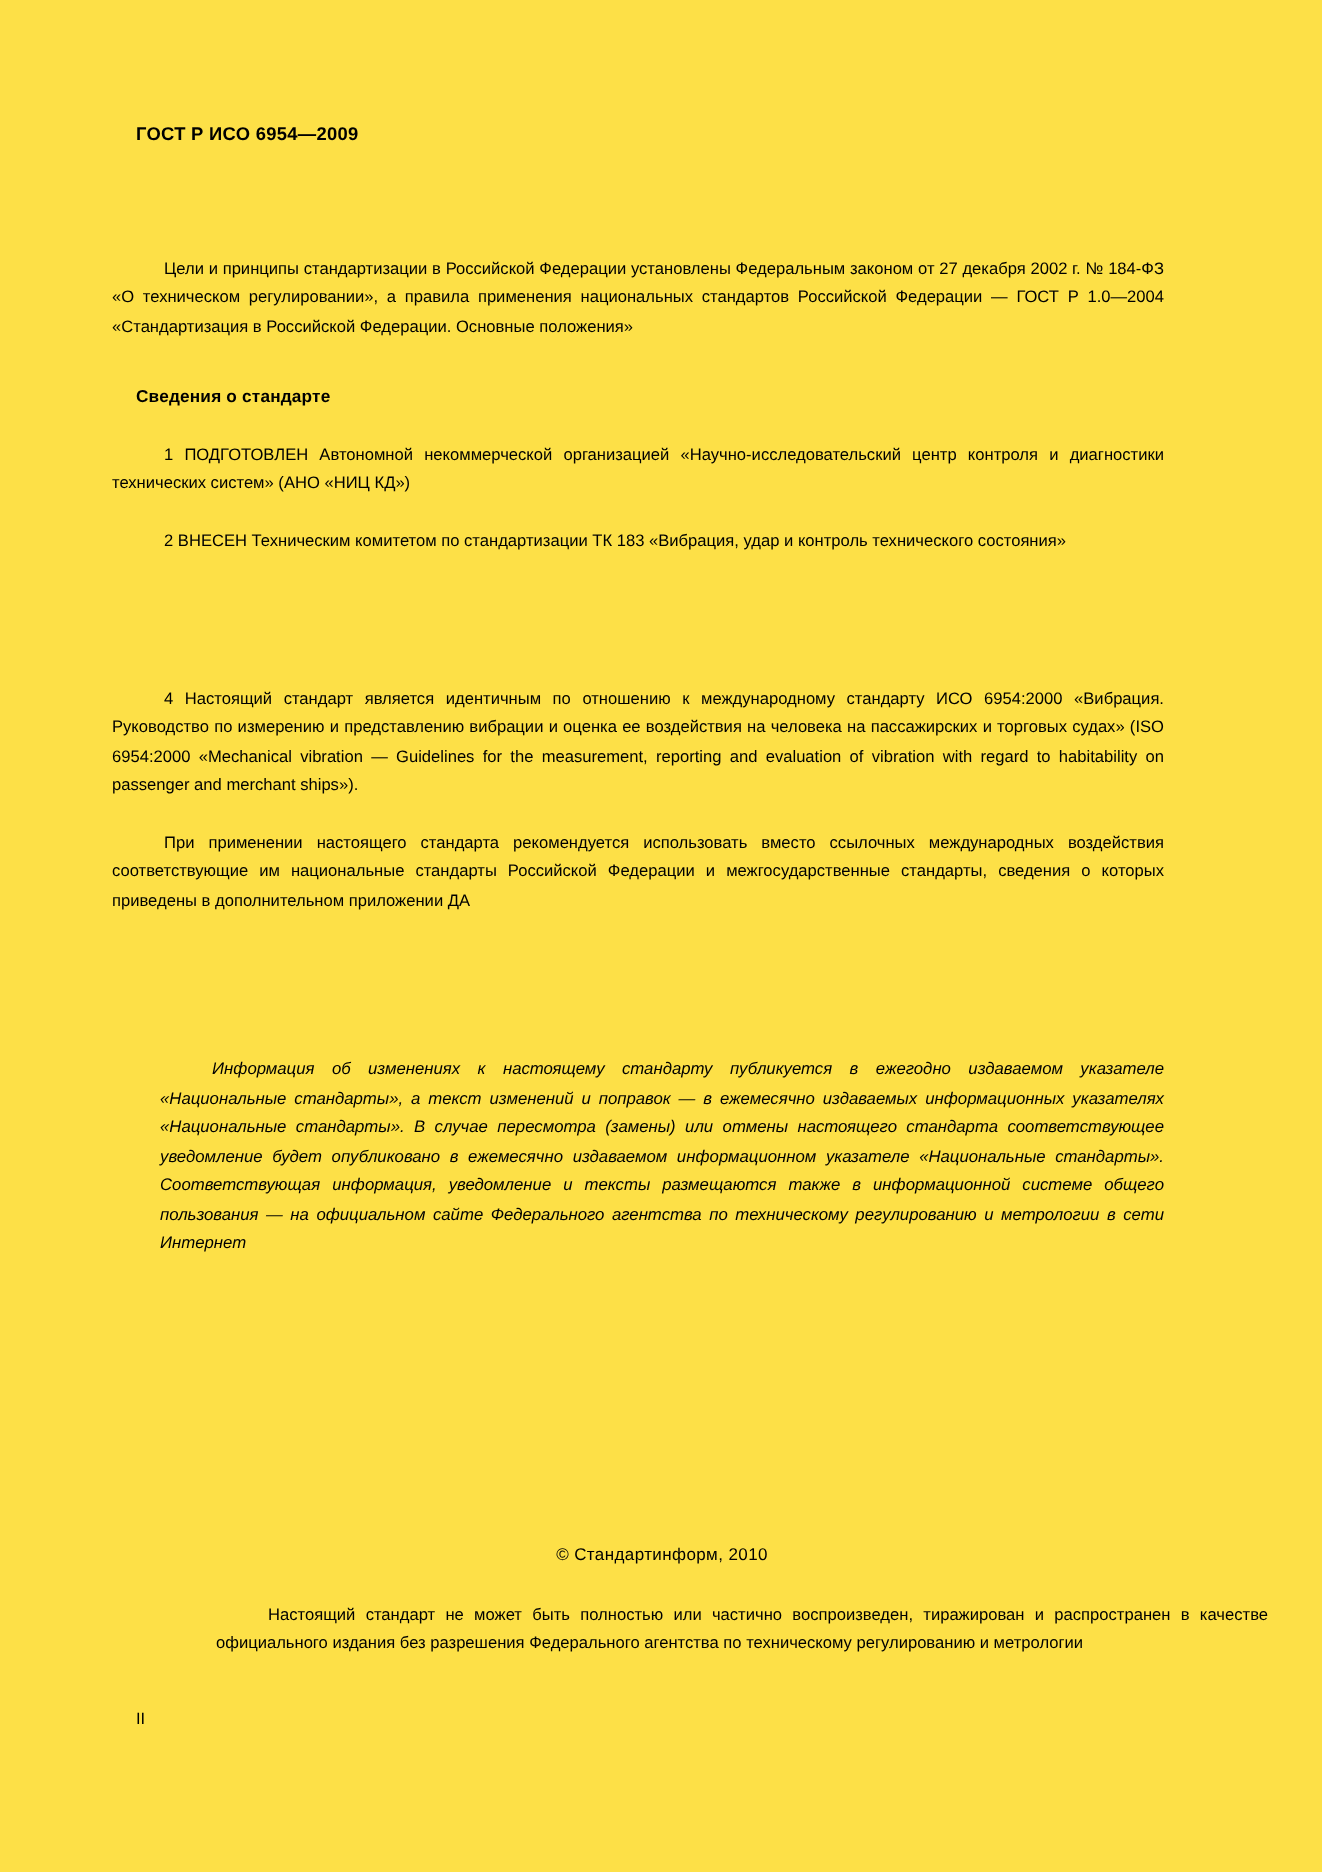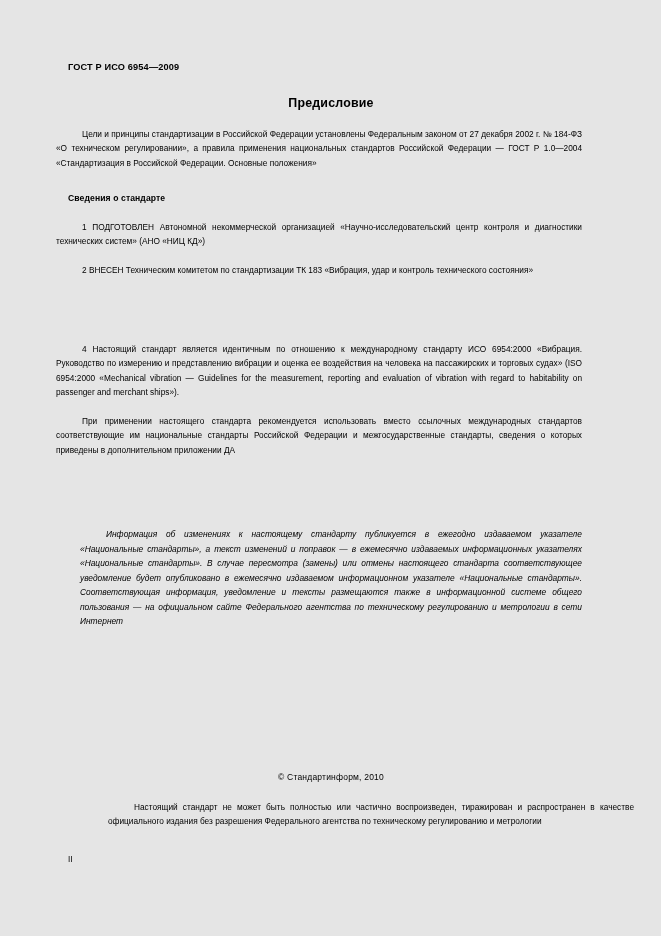--- a/index.html
+++ b/index.html
@@ -8,21 +8,21 @@
     background: #ffffff;
   }
   body {
     font-family: "Liberation Sans", sans-serif;
     color: #000000;
   }
   .page {
     position: relative;
     width: 661px;
     height: 936px;
-    background: #e5e5e5;
+    background: #fde047;
     overflow: hidden;
     box-sizing: border-box;
   }
 
   .doc-header {
     position: absolute;
     left: 68px;
     top: 62px;
     font-size: 9.2px;
     font-weight: bold;
@@ -120,21 +120,20 @@
   .italic-block p:last-child,
   .footer-note p:last-child { }
 </style>
 </head>
 <body>
 
 <div class="page">
 
   <div class="doc-header">ГОСТ Р ИСО 6954—2009</div>
 
-  <div class="doc-title">Предисловие</div>
 
   <div class="body-block" style="top:127px;">
     <p class="indent">Цели и принципы стандартизации в Российской Федерации установлены Федеральным законом от 27 декабря 2002 г. № 184-ФЗ «О техническом регулировании», а правила применения национальных стандартов Российской Федерации — ГОСТ Р 1.0—2004 «Стандартизация в Российской Федерации. Основные положения»</p>
   </div>
 
   <div class="section-head" style="top:191px;">Сведения о стандарте</div>
 
   <div class="body-block" style="top:220px;">
     <p class="indent">1  ПОДГОТОВЛЕН Автономной некоммерческой организацией «Научно-исследовательский центр контроля и диагностики технических систем» (АНО «НИЦ КД»)</p>
   </div>
@@ -142,21 +141,21 @@
   <div class="body-block" style="top:263px;">
     <p class="indent">2  ВНЕСЕН  Техническим комитетом по стандартизации ТК 183 «Вибрация, удар и контроль технического состояния»</p>
   </div>
 
 
   <div class="body-block" style="top:342px;">
     <p class="indent">4 Настоящий стандарт является идентичным по отношению к международному стандарту ИСО 6954:2000 «Вибрация. Руководство по измерению и представлению вибрации и оценка ее воздействия на человека на пассажирских и торговых судах» (ISO 6954:2000 «Mechanical vibration — Guidelines for the measurement, reporting and evaluation of vibration with regard to habitability on passenger and merchant ships»).</p>
   </div>
 
   <div class="body-block" style="top:414px;">
-    <p class="indent">При применении настоящего стандарта рекомендуется использовать вместо ссылочных международных стандартов соответствующие им национальные стандарты Российской Федерации и межгосударственные стандарты, сведения о которых приведены в дополнительном приложении ДА</p>
+    <p class="indent">При применении настоящего стандарта рекомендуется использовать вместо ссылочных международных воздействия соответствующие им национальные стандарты Российской Федерации и межгосударственные стандарты, сведения о которых приведены в дополнительном приложении ДА</p>
   </div>
 
 
   <div class="italic-block" style="top:515px;">
     <p>Информация об изменениях к настоящему стандарту публикуется в ежегодно издаваемом указателе «Национальные стандарты», а текст изменений и поправок — в ежемесячно издаваемых информационных указателях «Национальные стандарты». В случае пересмотра (замены) или отмены настоящего стандарта соответствующее уведомление будет опубликовано в ежемесячно издаваемом информационном указателе «Национальные стандарты». Соответствующая информация, уведомление и тексты размещаются также в информационной системе общего пользования — на официальном сайте Федерального агентства по техническому регулированию и метрологии в сети Интернет</p>
   </div>
 
   <div class="copyright">©  Стандартинформ, 2010</div>
 
   <div class="footer-note">

